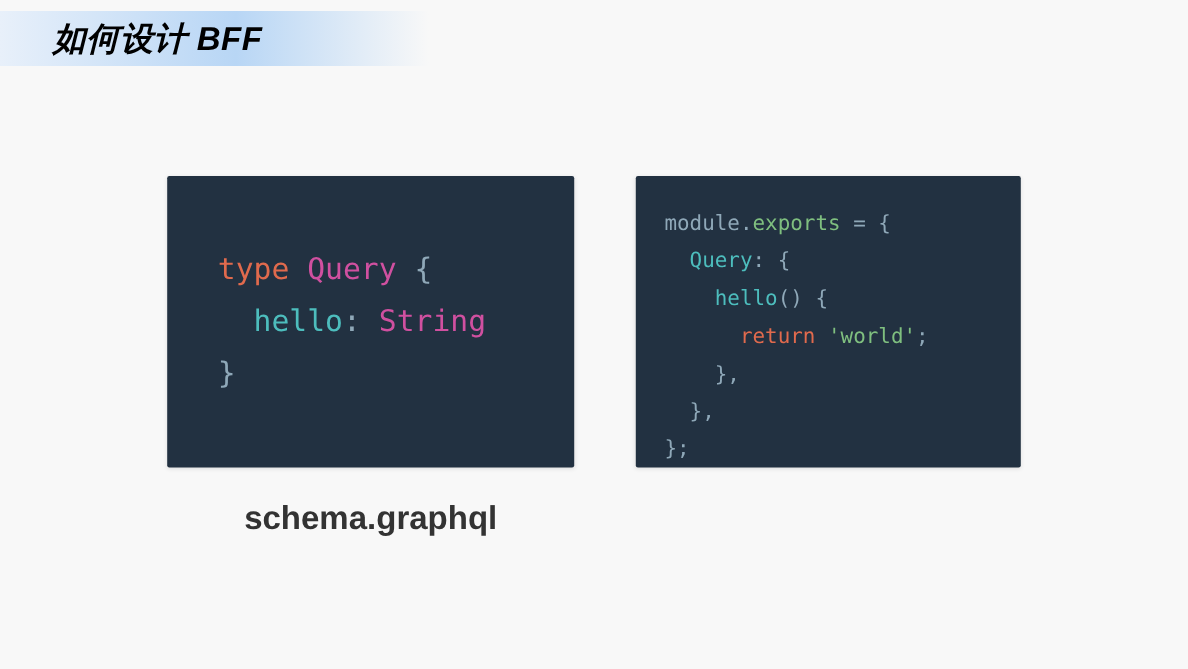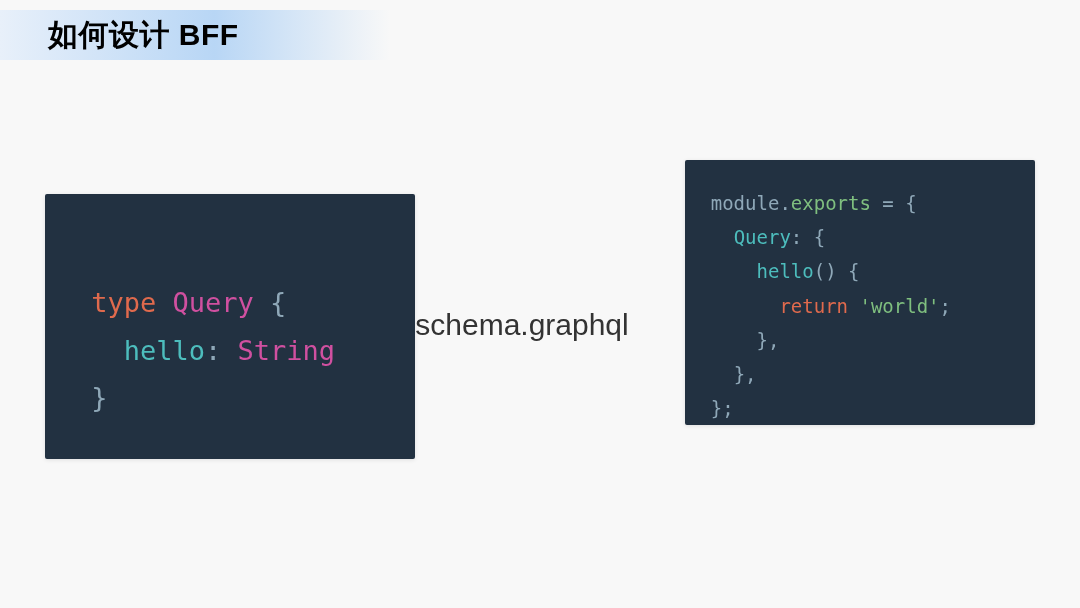--- a/index.html
+++ b/index.html
@@ -28,63 +28,63 @@
       height: 50px;
       background: linear-gradient(90deg, #e8f0fa 0%, #b8d6f5 55%, rgba(184,214,245,0) 100%);
     }
     .header-title {
       position: relative;
       padding-left: 48px;
       font-size: 30px;
       font-weight: 700;
       color: #000;
       letter-spacing: 0.5px;
+      font-style: italic;
     }
     .content {
       display: flex;
       justify-content: center;
       align-items: flex-start;
       gap: 56px;
       padding-top: 90px;
     }
     .col {
       display: flex;
-      flex-direction: row;
+      flex-direction: column;
       align-items: center;
     }
     .code-block {
       background: #223141;
       color: #8fa8b8;
       font-family: "SF Mono", "Menlo", "Consolas", monospace;
       white-space: pre;
       border-radius: 2px;
       box-shadow: 0 1px 4px rgba(0,0,0,0.1);
     }
     .code-block.schema {
       width: 370px;
       height: 265px;
       padding: 38px 46px;
       font-size: 27px;
       line-height: 1.75;
       display: flex;
-      align-items: flex-end;
-      margin-top: 34px;
+      align-items: center;
     }
     .code-block.resolver {
       width: 350px;
       height: 265px;
       padding: 26px 26px;
       font-size: 19px;
       line-height: 1.8;
     }
     .caption {
       margin-top: 30px;
       font-size: 30px;
       color: #333;
-      font-weight: 400;
+      font-weight: 700;
     }
     
     .tk-kw     { color: #e06a4d; }   
     .tk-type   { color: #d050a0; }   
     .tk-prop   { color: #4dbdbd; }   
     .tk-export { color: #7fbf7f; }   
     .tk-module { color: #8fa8b8; }   
     .tk-punc   { color: #8fa8b8; }   
   </style>
 </head>

